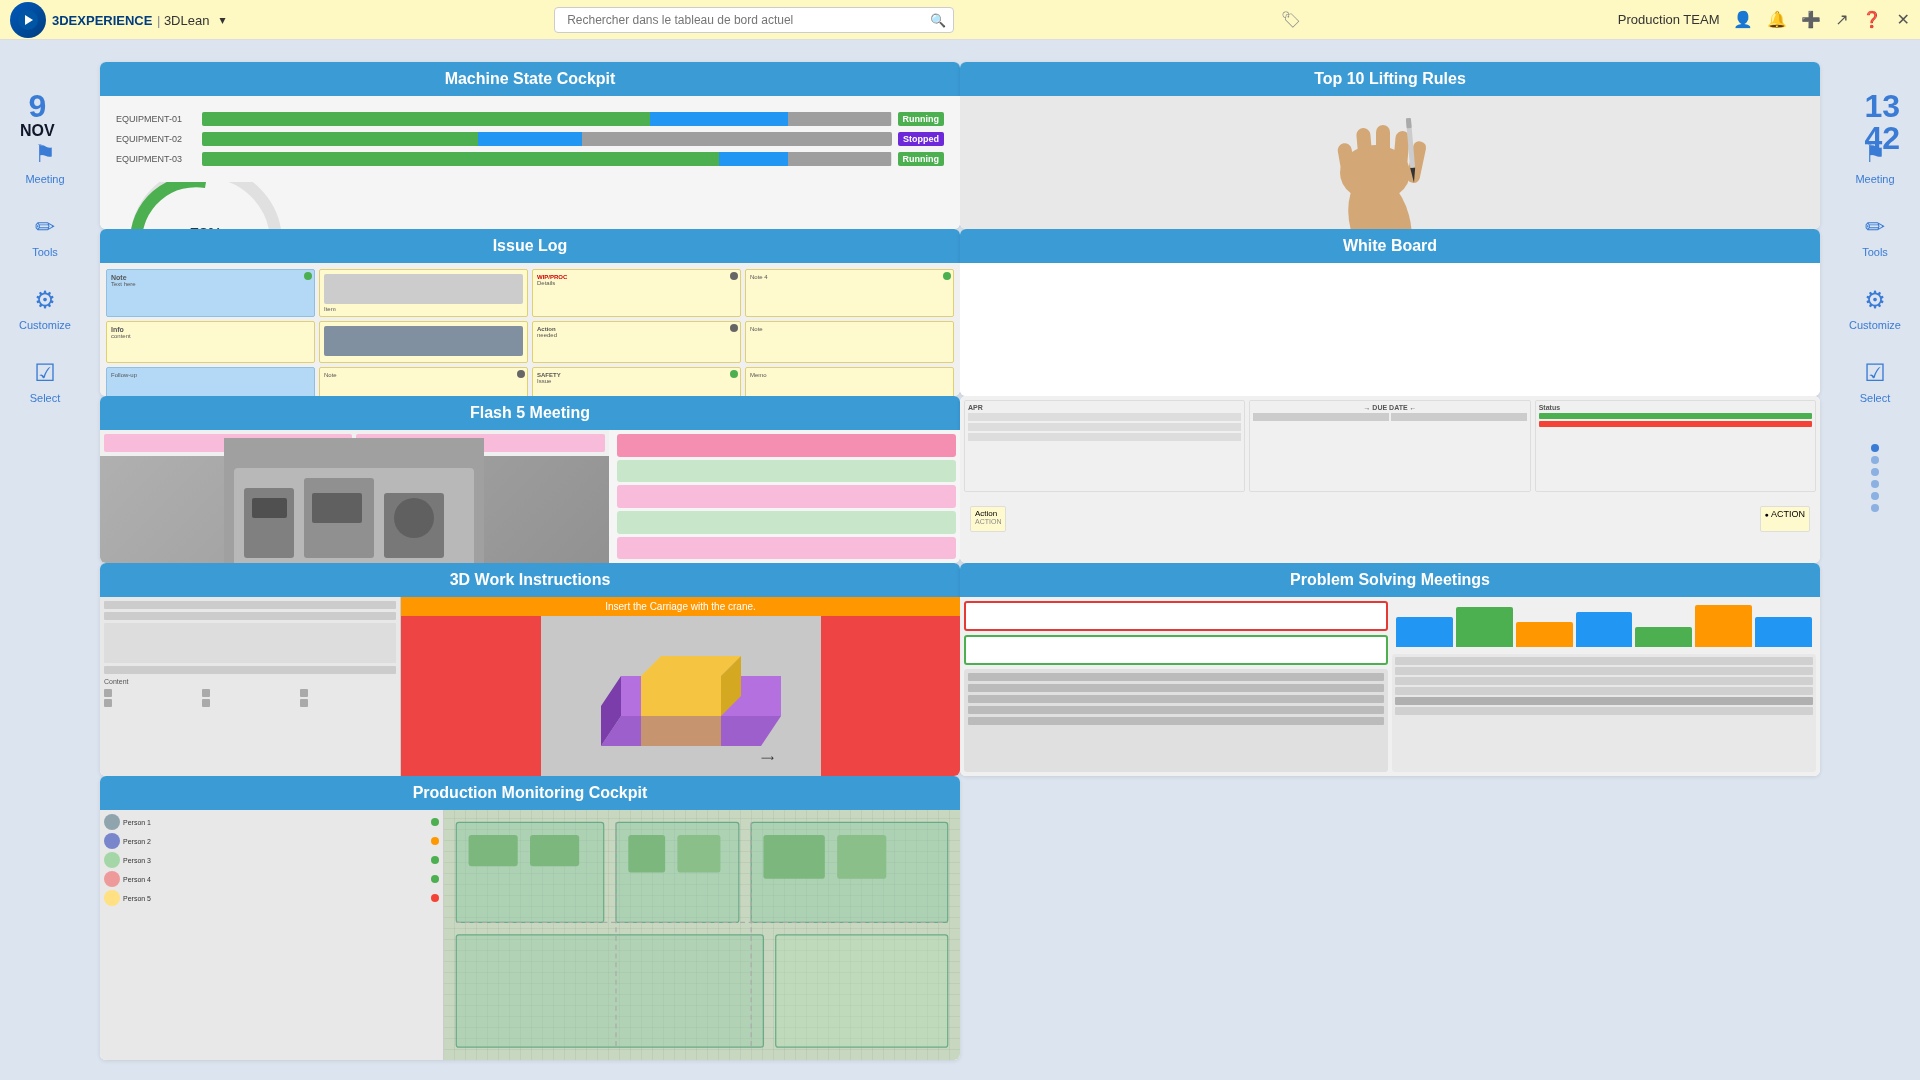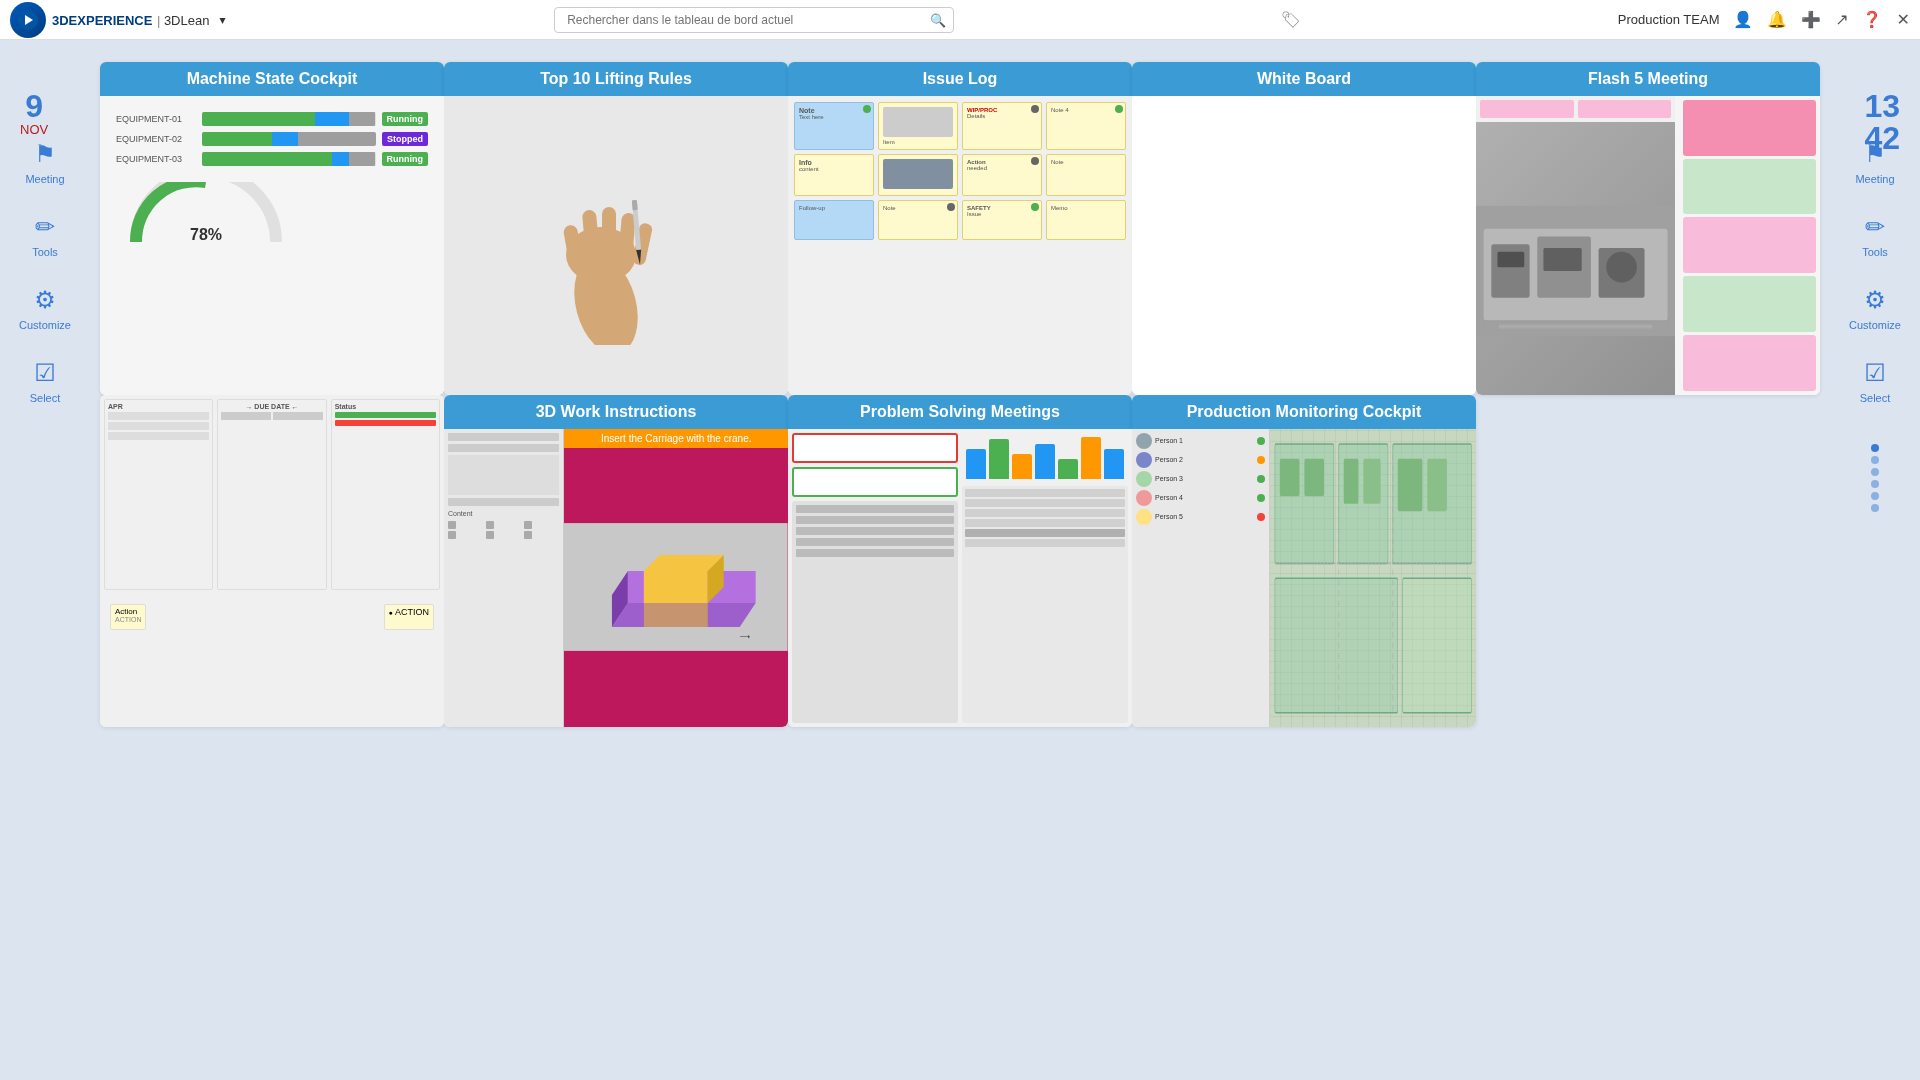--- a/index.html
+++ b/index.html
@@ -10,21 +10,21 @@
       font-family: 'Segoe UI', Arial, sans-serif;
       overflow: hidden;
       position: relative;
     }
 
     
     .header {
       position: absolute;
       top: 0; left: 0; right: 0;
       height: 40px;
-      background: #ffffff;
+      background: #fef9c3;
       display: flex;
       align-items: center;
       padding: 0 10px;
       border-bottom: 1px solid #ddd;
       z-index: 100;
     }
     .header-logo {
       display: flex;
       align-items: center;
       gap: 6px;
@@ -152,23 +152,23 @@
       left: 20px;
       text-align: center;
     }
     .date-day {
       font-size: 32px;
       font-weight: bold;
       color: #3a7bd5;
       line-height: 1;
     }
     .date-month {
-      font-size: 13px;
-      color: #b91c1c;
-      font-weight: 400;
+      font-size: 16px;
+      color: #0f172a;
+      font-weight: 700;
     }
 
     .date-widget-right {
       position: absolute;
       top: 50px;
       right: 20px;
       text-align: center;
     }
     .time-number {
       font-size: 32px;
@@ -178,21 +178,21 @@
     }
 
     
     .main-grid {
       position: absolute;
       top: 52px;
       left: 90px;
       right: 90px;
       bottom: 10px;
       display: grid;
-      grid-template-columns: repeat(5, 1fr);
+      grid-template-columns: repeat(2, 1fr);
       grid-template-rows: repeat(3, 1fr);
       padding: 10px;
     }
 
     
     .tile {
       background: #fff;
       border-radius: 6px;
       overflow: hidden;
       display: flex;
@@ -351,21 +351,21 @@
     .wi-left-panel {
       width: 35%;
       background: #e8e8e8;
       padding: 4px;
       border-right: 1px solid #ccc;
       font-size: 7px;
       color: #555;
     }
     .wi-main {
       flex: 1;
-      background: #be185d;
+      background: #ef4444;
       position: relative;
       overflow: hidden;
       display: flex;
       flex-direction: column;
       align-items: center;
     }
     .wi-banner {
       background: #ff9800;
       color: white;
       font-size: 10px;

